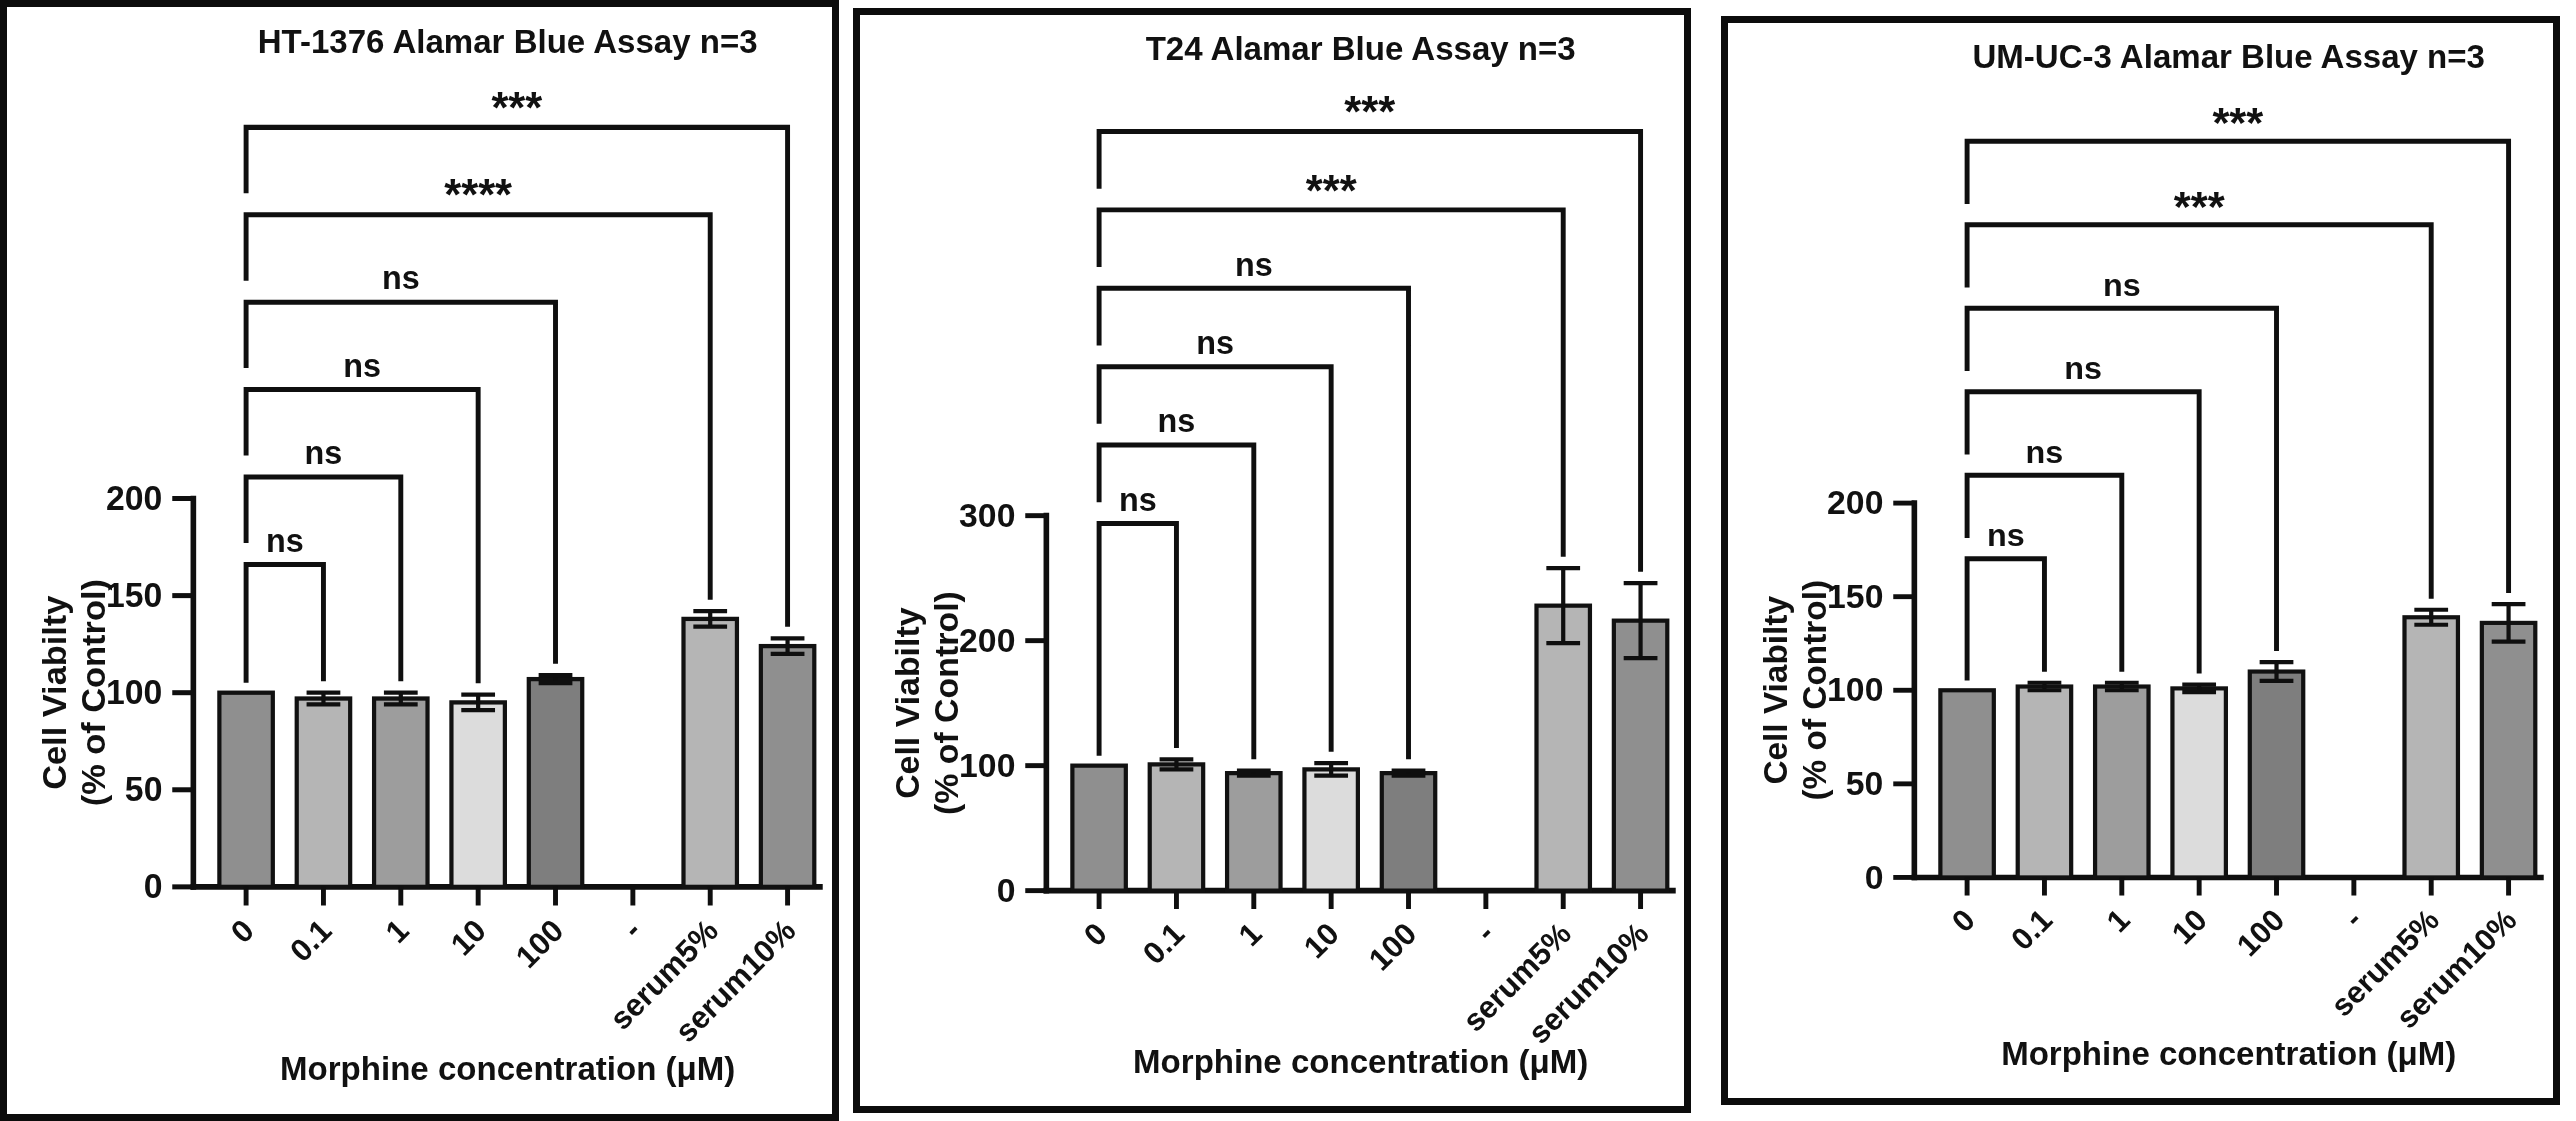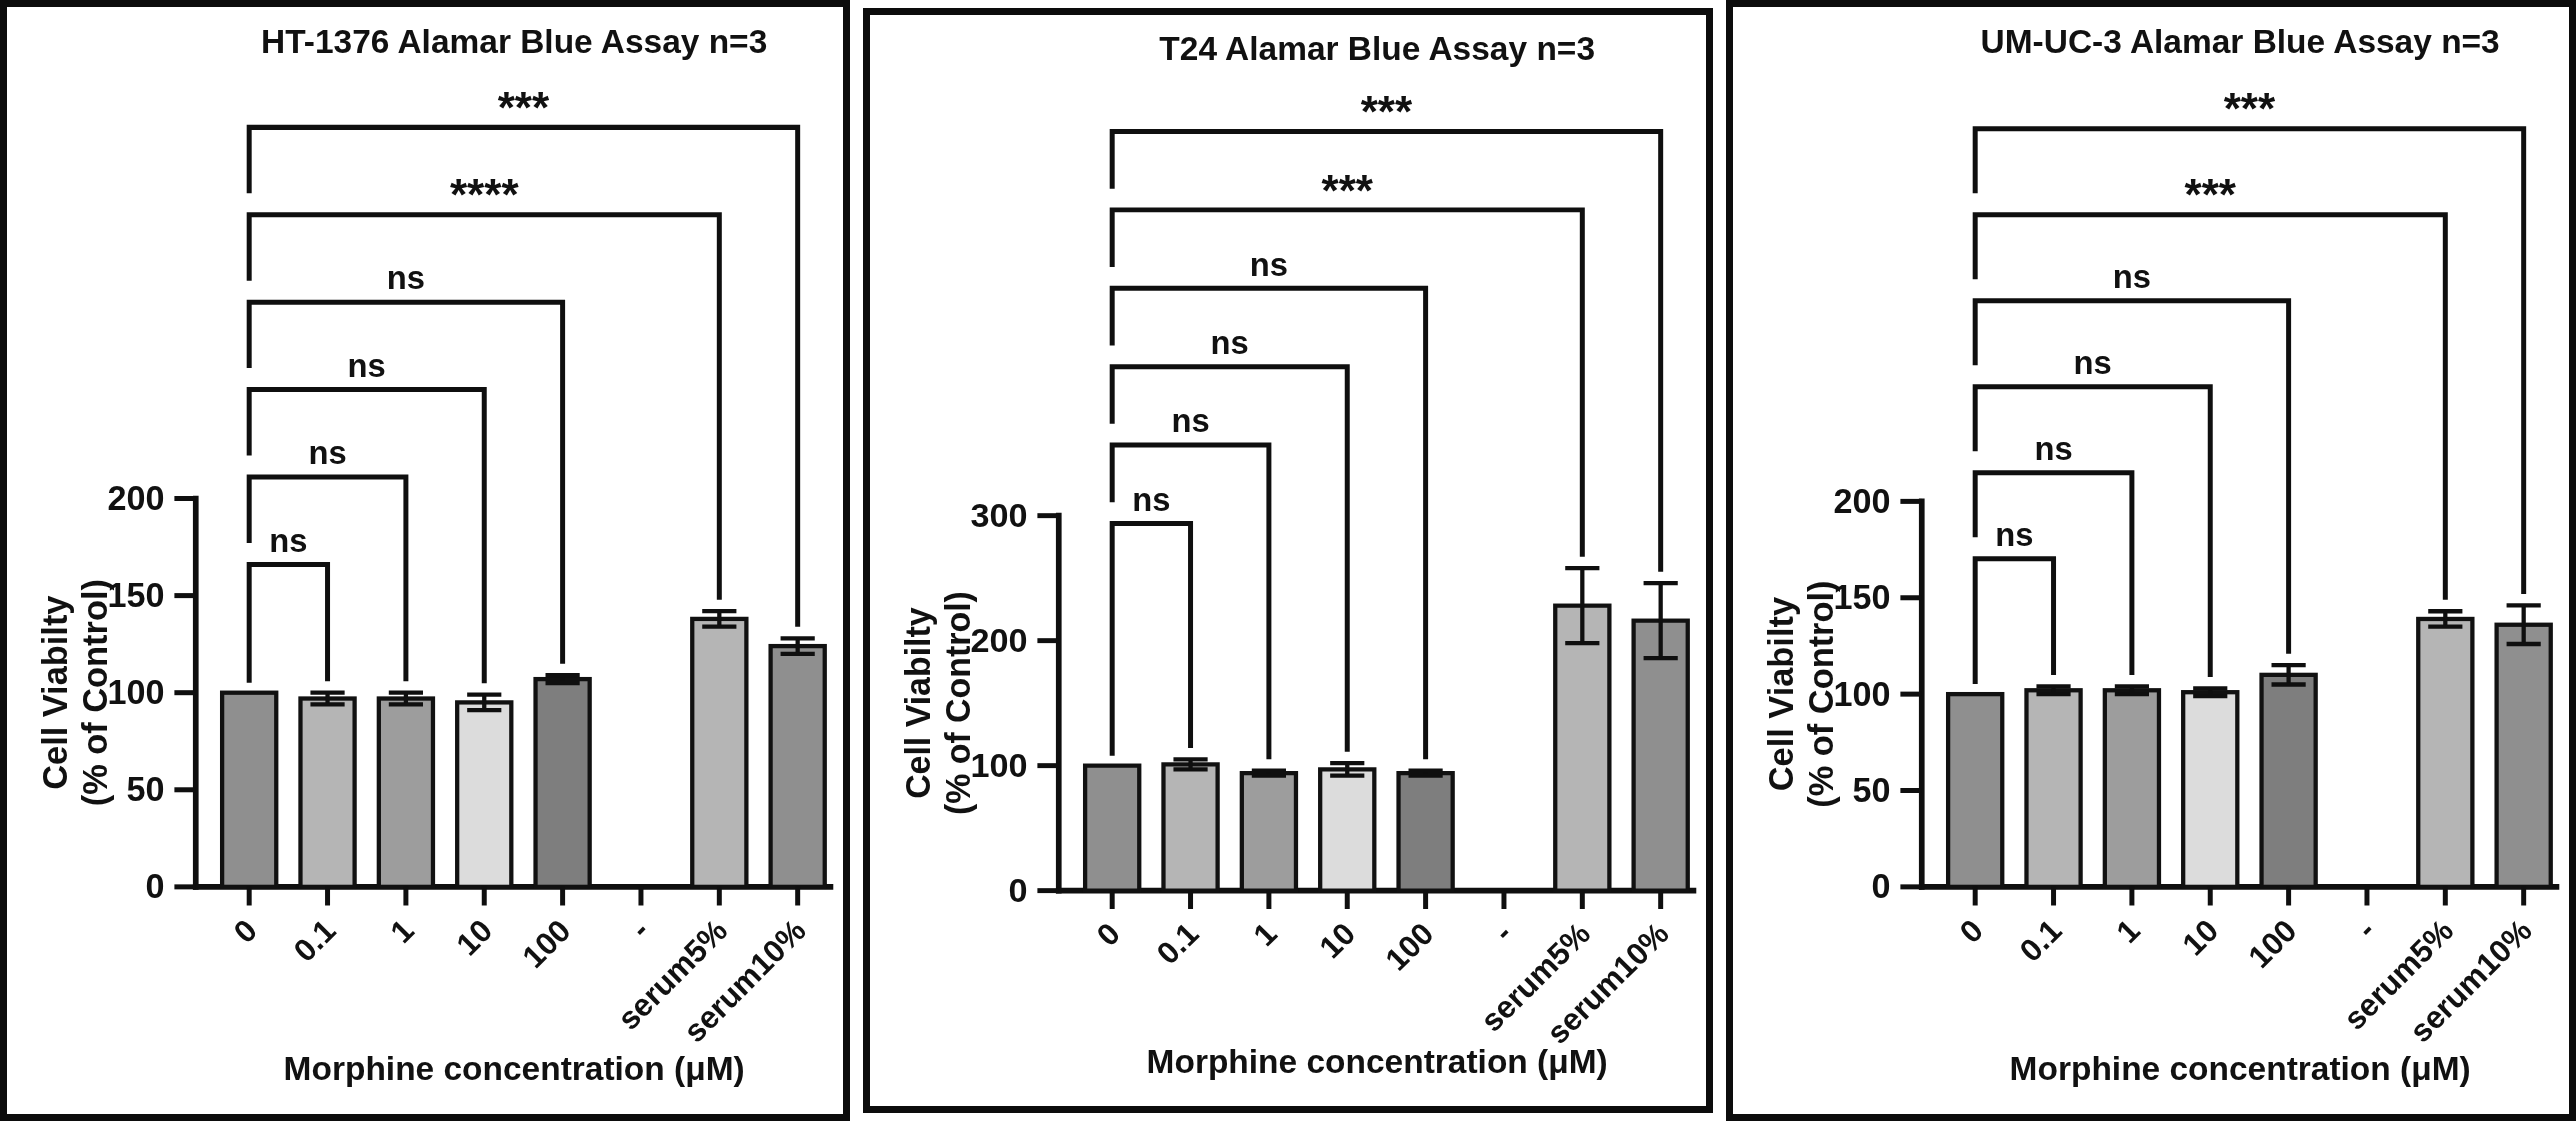--- a/index.html
+++ b/index.html
@@ -150,21 +150,21 @@
         <path d="M 340 579 L 340 498 L 670 498 L 670 1043.46" fill="none" stroke="#0f0f0f" stroke-width="7" stroke-linejoin="miter"></path>
         <text class="chart-text" x="505" y="480" font-size="46" text-anchor="middle">ns</text>
         <path d="M 340 468 L 340 387 L 780 387 L 780 1054.08" fill="none" stroke="#0f0f0f" stroke-width="7" stroke-linejoin="miter"></path>
         <text class="chart-text" x="560" y="369" font-size="46" text-anchor="middle">ns</text>
         <path d="M 340 357 L 340 276 L 1000 276 L 1000 767.3399999999999" fill="none" stroke="#0f0f0f" stroke-width="7" stroke-linejoin="miter"></path>
         <text class="chart-text" x="670" y="270" font-size="62" text-anchor="middle">***</text>
         <path d="M 340 246 L 340 165 L 1110 165 L 1110 788.5799999999999" fill="none" stroke="#0f0f0f" stroke-width="7" stroke-linejoin="miter"></path>
         <text class="chart-text" x="725" y="159" font-size="62" text-anchor="middle">***</text>
       </svg>
   </figure>
-  <figure class="panel" style="margin:0;text-decoration:underline;">
+  <figure class="panel" style="margin:16px;text-decoration:underline;">
     <svg viewBox="0 0 1173 1545" preserveAspectRatio="none" xmlns="http://www.w3.org/2000/svg">
         <text class="chart-text" x="712" y="64" font-size="47" text-anchor="middle">UM-UC-3 Alamar Blue Assay n=3</text>
         <line x1="265" y1="686" x2="265" y2="1232" stroke="#0f0f0f" stroke-width="8"></line>
         <line x1="261" y1="1228" x2="1160" y2="1228" stroke="#0f0f0f" stroke-width="8"></line>
         <line x1="265" y1="1228" x2="235" y2="1228" stroke="#0f0f0f" stroke-width="7"></line>
         <text class="chart-text" x="221" y="1244" font-size="48" text-anchor="end">0</text>
         <line x1="265" y1="1093.5" x2="235" y2="1093.5" stroke="#0f0f0f" stroke-width="7"></line>
         <text class="chart-text" x="221" y="1109.5" font-size="48" text-anchor="end">50</text>
         <line x1="265" y1="959" x2="235" y2="959" stroke="#0f0f0f" stroke-width="7"></line>
         <text class="chart-text" x="221" y="975" font-size="48" text-anchor="end">100</text>

